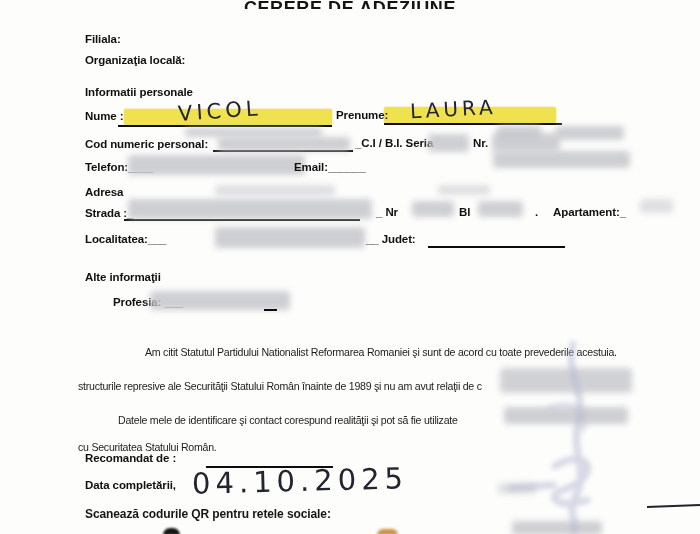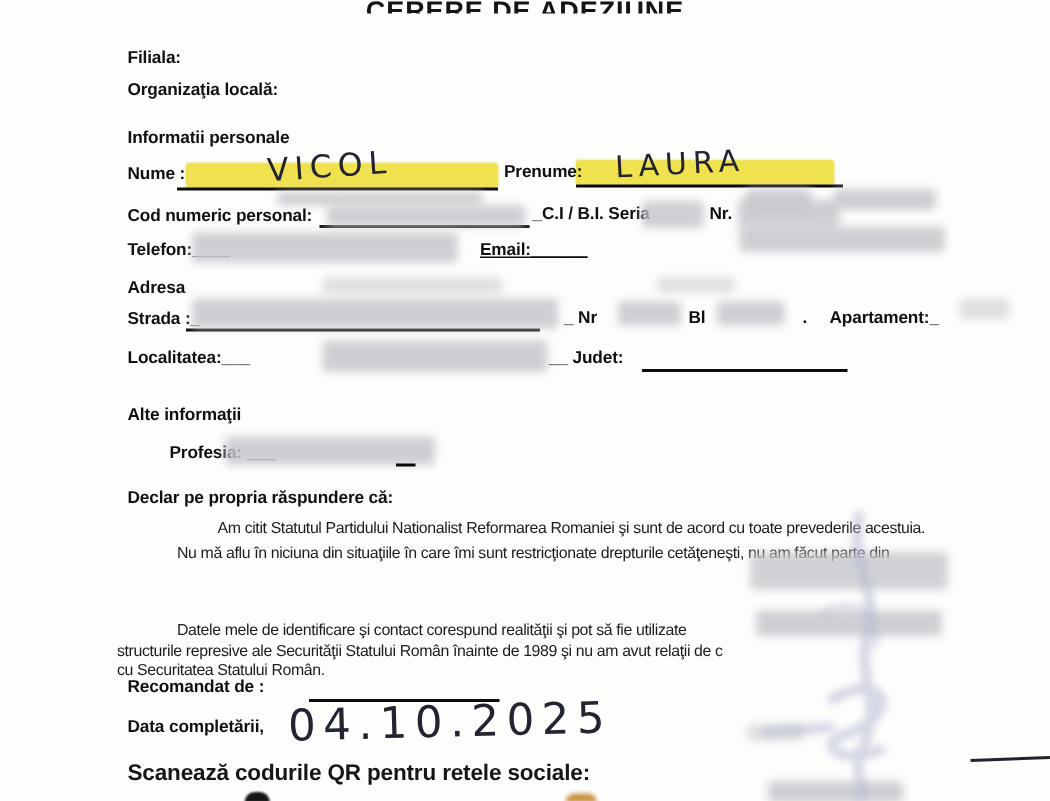--- a/index.html
+++ b/index.html
@@ -13,21 +13,21 @@
   .lbl { position:absolute; font-weight:bold; font-size:11.5px; color:#101010; white-space:nowrap; letter-spacing:-0.1px; }
   .txt { position:absolute; font-size:10.6px; color:#1c1c1c; white-space:nowrap; letter-spacing:-0.25px; }
   .line { position:absolute; background:#0c0c0c; height:1.7px; }
   .hl { position:absolute; background:#f0e24e; border-radius:2px; box-shadow:0 0 2px #e8da58; }
   .redact { position:absolute; background:#c6c7cc; filter:blur(3px); border-radius:3px; opacity:.85; }
   .redact.faint { opacity:.55; }
   .hand { position:absolute; font-family:"DejaVu Sans", sans-serif; color:#22242f; white-space:nowrap; font-weight:500; }
   .hand.nume  { left:178px; top:99px;  font-size:21px; letter-spacing:4px; transform:rotate(-4deg); }
   .hand.prenume { left:410px; top:97px; font-size:20px; letter-spacing:4px; transform:rotate(-3deg); }
   .hand.date { left:192px; top:464px; font-size:29px; letter-spacing:5px; transform:rotate(-1.5deg); }
-  .qr-caption { position:absolute; left:85px; top:507px; font-size:15px; font-weight:600; color:#161616; letter-spacing:-0.1px; white-space:nowrap; }
+  .qr-caption { position:absolute; left:85px; top:507px; font-size:12px; font-weight:600; color:#161616; letter-spacing:-0.1px; white-space:nowrap; }
   .blob { position:absolute; }
   .sig { position:absolute; left:495px; top:338px; opacity:.55; filter:blur(2.5px); }
   .shortline { position:absolute; left:647px; top:505px; width:53px; height:2.4px; background:#23232b; transform:rotate(-2deg); }
 </style>
 </head>
 <body>
 
 <div class="page">
 
   <div class="titlewrap">
@@ -56,21 +56,21 @@
   <div class="lbl" style="left:85px; top:138px;">Cod numeric personal:</div>
   <div class="line" style="left:213px; top:150px; width:140px;"></div>
   <div class="redact" style="left:218px; top:137px; width:132px; height:14px;"></div>
   <div class="lbl" style="left:355px; top:137px;">_C.I / B.I.  Seria</div>
   <div class="redact" style="left:428px; top:134px; width:41px; height:18px;"></div>
   <div class="lbl" style="left:473px; top:137px;">Nr.</div>
   <div class="redact" style="left:492px; top:133px; width:68px; height:19px;"></div>
 
   <div class="lbl" style="left:85px; top:161px;">Telefon:____</div>
   <div class="redact" style="left:128px; top:155px; width:177px; height:20px;"></div>
-  <div class="lbl" style="left:320px; top:161px;text-decoration:underline;">Email:______</div>
+  <div class="lbl" style="left:294px; top:161px;">Email:______</div>
   <div class="redact" style="left:493px; top:151px; width:137px; height:17px;"></div>
 
   <div class="lbl" style="left:85px; top:186px;">Adresa</div>
   <div class="redact faint" style="left:215px; top:185px; width:120px; height:11px;"></div>
   <div class="redact faint" style="left:438px; top:185px; width:52px; height:10px;"></div>
 
   <div class="lbl" style="left:85px; top:207px;">Strada :_</div>
   <div class="line" style="left:124px; top:219px; width:236px;"></div>
   <div class="redact" style="left:128px; top:199px; width:244px; height:20px;"></div>
   <div class="lbl" style="left:376px; top:206px;">_ Nr</div>
@@ -84,24 +84,22 @@
   <div class="lbl" style="left:85px; top:233px;">Localitatea:___</div>
   <div class="redact" style="left:215px; top:227px; width:150px; height:21px;"></div>
   <div class="lbl" style="left:366px; top:233px;">__ Judet:</div>
   <div class="line" style="left:428px; top:246px; width:137px;"></div>
 
   <div class="lbl" style="left:85px; top:271px;">Alte informaţii</div>
   <div class="lbl" style="left:85px; top:296px;padding-left:28px;">Profesia: ___</div>
   <div class="redact" style="left:150px; top:291px; width:140px; height:19px;"></div>
   <div class="line" style="left:264px; top:309px; width:13px;"></div>
 
-  <div class="lbl" style="left:85px; top:326px;">Declar pe propria răspundere că:</div>
   <div class="txt" style="left:145px; top:346px;">Am citit Statutul Partidului Nationalist Reformarea Romaniei şi sunt de acord cu toate prevederile acestuia.</div>
-  <div class="txt" style="left:118px; top:363px;">Nu mă aflu în niciuna din situaţiile în care îmi sunt restricţionate drepturile cetăţeneşti, nu am făcut parte din</div>
-  <div class="txt" style="left:78px;  top:380px;margin-top:48px;">structurile represive ale Securităţii Statului Român înainte de 1989 şi nu am avut relaţii de c</div>
+  <div class="txt" style="left:78px;  top:380px;">structurile represive ale Securităţii Statului Român înainte de 1989 şi nu am avut relaţii de c</div>
   <div class="txt" style="left:78px;  top:397px;margin-top:44px;">cu Securitatea Statului Român.</div>
   <div class="txt" style="left:118px; top:414px;">Datele mele de identificare şi contact corespund realităţii şi pot să fie utilizate</div>
   <div class="redact" style="left:500px; top:368px; width:132px; height:25px; opacity:.8;"></div>
   <div class="redact" style="left:504px; top:407px; width:124px; height:17px;"></div>
 
   <div class="lbl" style="left:85px; top:452px;">Recomandat de :</div>
   <div class="line" style="left:206px; top:466px; width:127px;"></div>
   <div class="lbl" style="left:85px; top:479px;">Data completării,</div>
   <div class="hand date">04.10.2025</div>
   <div class="redact faint" style="left:498px; top:483px; width:38px; height:11px;"></div>

